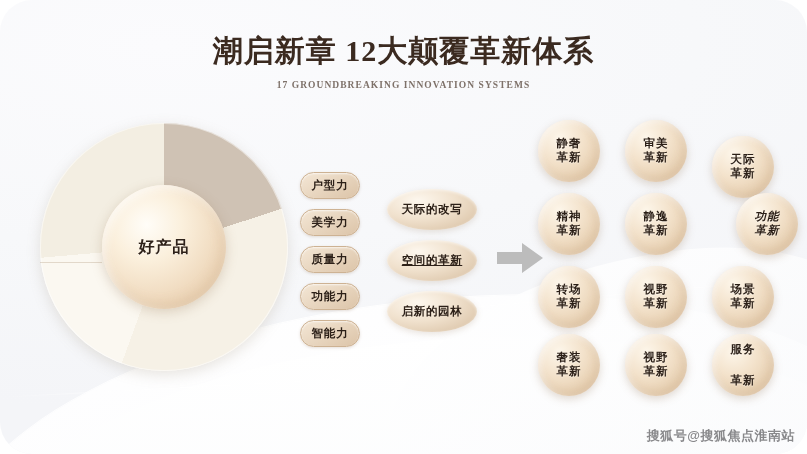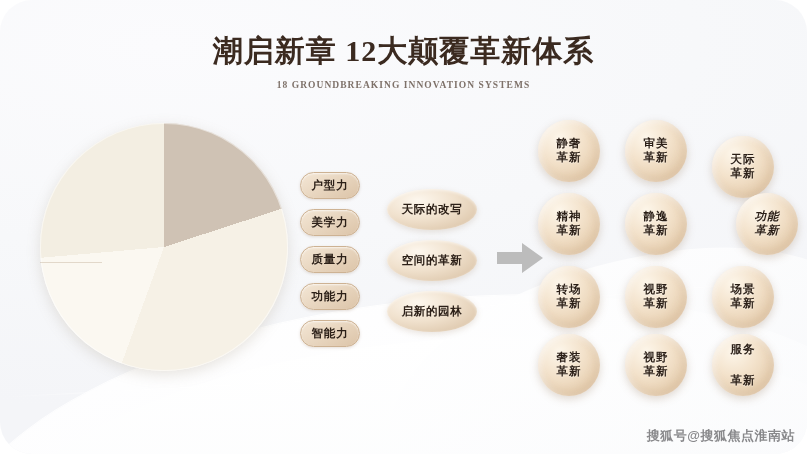--- a/index.html
+++ b/index.html
@@ -137,40 +137,43 @@
 
   <div class="swoosh sw1"></div>
   <div class="swoosh sw2"></div>
   <div class="swoosh sw3"></div>
   <div class="hairline" style="left:0;top:382px;width:560px;transform:rotate(-3deg);"></div>
   <div class="hairline" style="left:300px;top:300px;width:500px;transform:rotate(-5deg);opacity:.7;"></div>
 
   <div class="header">
     <div class="title">潮启新章 12大颠覆革新体系</div>
     <div class="subtitle">
-      <div>18 GROUNDBREAKING INNOVATION SYSTEMS</div>
+      <div>17 GROUNDBREAKING INNOVATION SYSTEMS</div>
     </div>
   </div>
 
   <div class="donut-wrap">
     <div class="donut"></div>
     <div class="donut-sep" style="left:0;top:139px;width:62px;height:1px;"></div>
+    <div class="donut-inner">
+      <span>好产品</span>
+    </div>
   </div>
 
   <div>
     <div class="pill" style="left:300px;top:172px;width:58px;height:25px;">户型力</div>
     <div class="pill" style="left:300px;top:209px;width:58px;height:25px;">美学力</div>
     <div class="pill" style="left:300px;top:246px;width:58px;height:25px;">质量力</div>
     <div class="pill" style="left:300px;top:283px;width:58px;height:25px;">功能力</div>
     <div class="pill" style="left:300px;top:320px;width:58px;height:25px;">智能力</div>
   </div>
 
   <div>
     <div class="oval" style="left:387px;top:189px;width:90px;height:41px;">天际的改写</div>
-    <div class="oval" style="left:387px;top:240px;width:90px;height:41px;">空间的革新</div>
+    <div class="oval" style="left:387px;top:240px;width:90px;height:41px;text-decoration:underline;">空间的革新</div>
     <div class="oval" style="left:387px;top:291px;width:90px;height:41px;">启新的园林</div>
   </div>
 
   <div class="arrow">
     <svg width="46" height="30" viewBox="0 0 46 30" aria-hidden="true">
       <path d="M0 9 H25 V0 L46 15 L25 30 V21 H0 Z" fill="#bcbcbc"></path>
     </svg>
   </div>
 
   <div>

